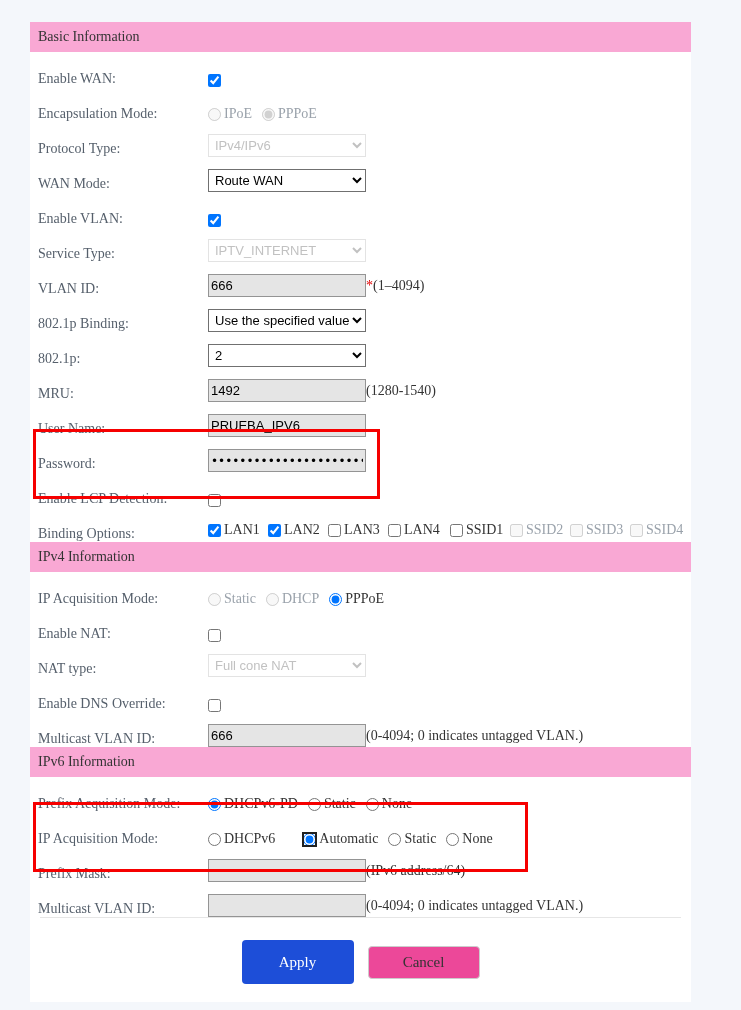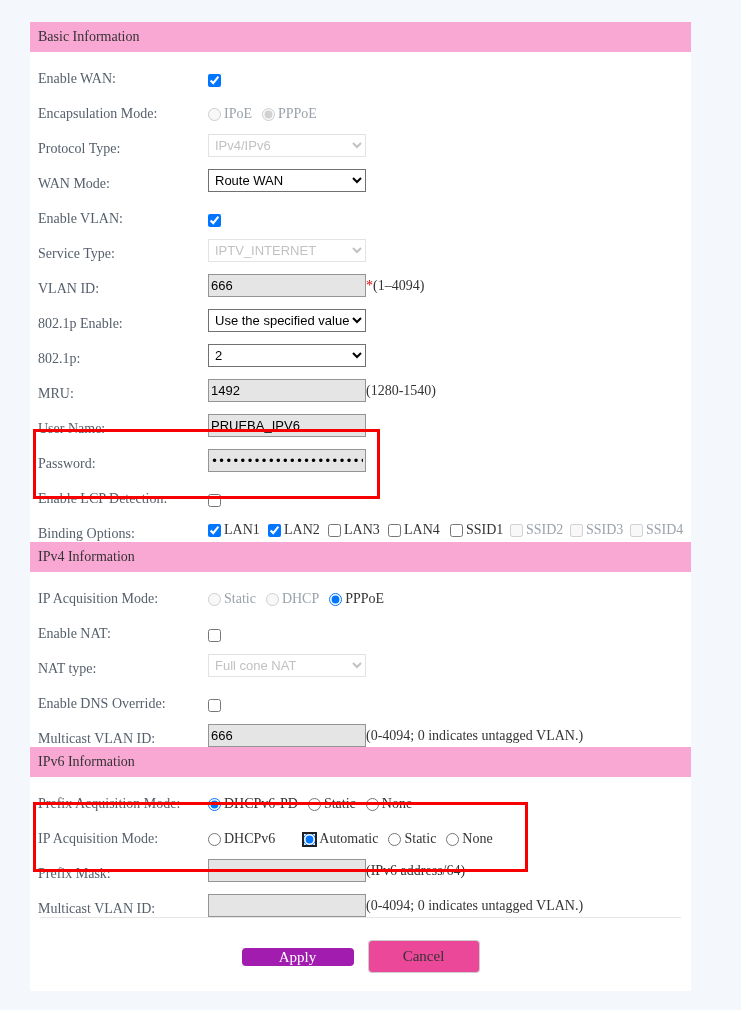--- a/index.html
+++ b/index.html
@@ -110,22 +110,22 @@
     display: flex; justify-content: center; align-items: center;
     gap: 14px; padding: 22px 0 18px 0;
   }
   .btn {
     font-family: "Liberation Serif", serif;
     font-size: 15px;
     border-radius: 4px;
     cursor: pointer;
   }
   .btn-apply {
-    background: #a21caf; color: #ffffff; border: none;
-    width: 112px; height: 18px;
+    background: #1d4ed8; color: #ffffff; border: none;
+    width: 112px; height: 44px;
   }
   .btn-cancel {
     background: #ec4899; color: #333; border: 1px solid #cccccc;
     width: 112px; height: 33px;
   }
   .hl {
     position: absolute;
     border: 3px solid #f60000;
     box-sizing: border-box;
     pointer-events: none;
@@ -200,21 +200,21 @@
     <div class="row">
       <div class="label">VLAN ID:</div>
       <div class="field">
         <input class="txt" type="text" value="666" style="">
         <span class="req">*</span>
         <span class="hint">(1–4094)</span>
       </div>
     </div>
 
     <div class="row">
-      <div class="label">802.1p Enable:</div>
+      <div class="label">802.1p Binding:</div>
       <div class="field">
         <select class="sel">
           <option>Use the specified value</option>
         </select>
       </div>
     </div>
 
     <div class="row">
       <div class="label">802.1p:</div>
       <div class="field">

